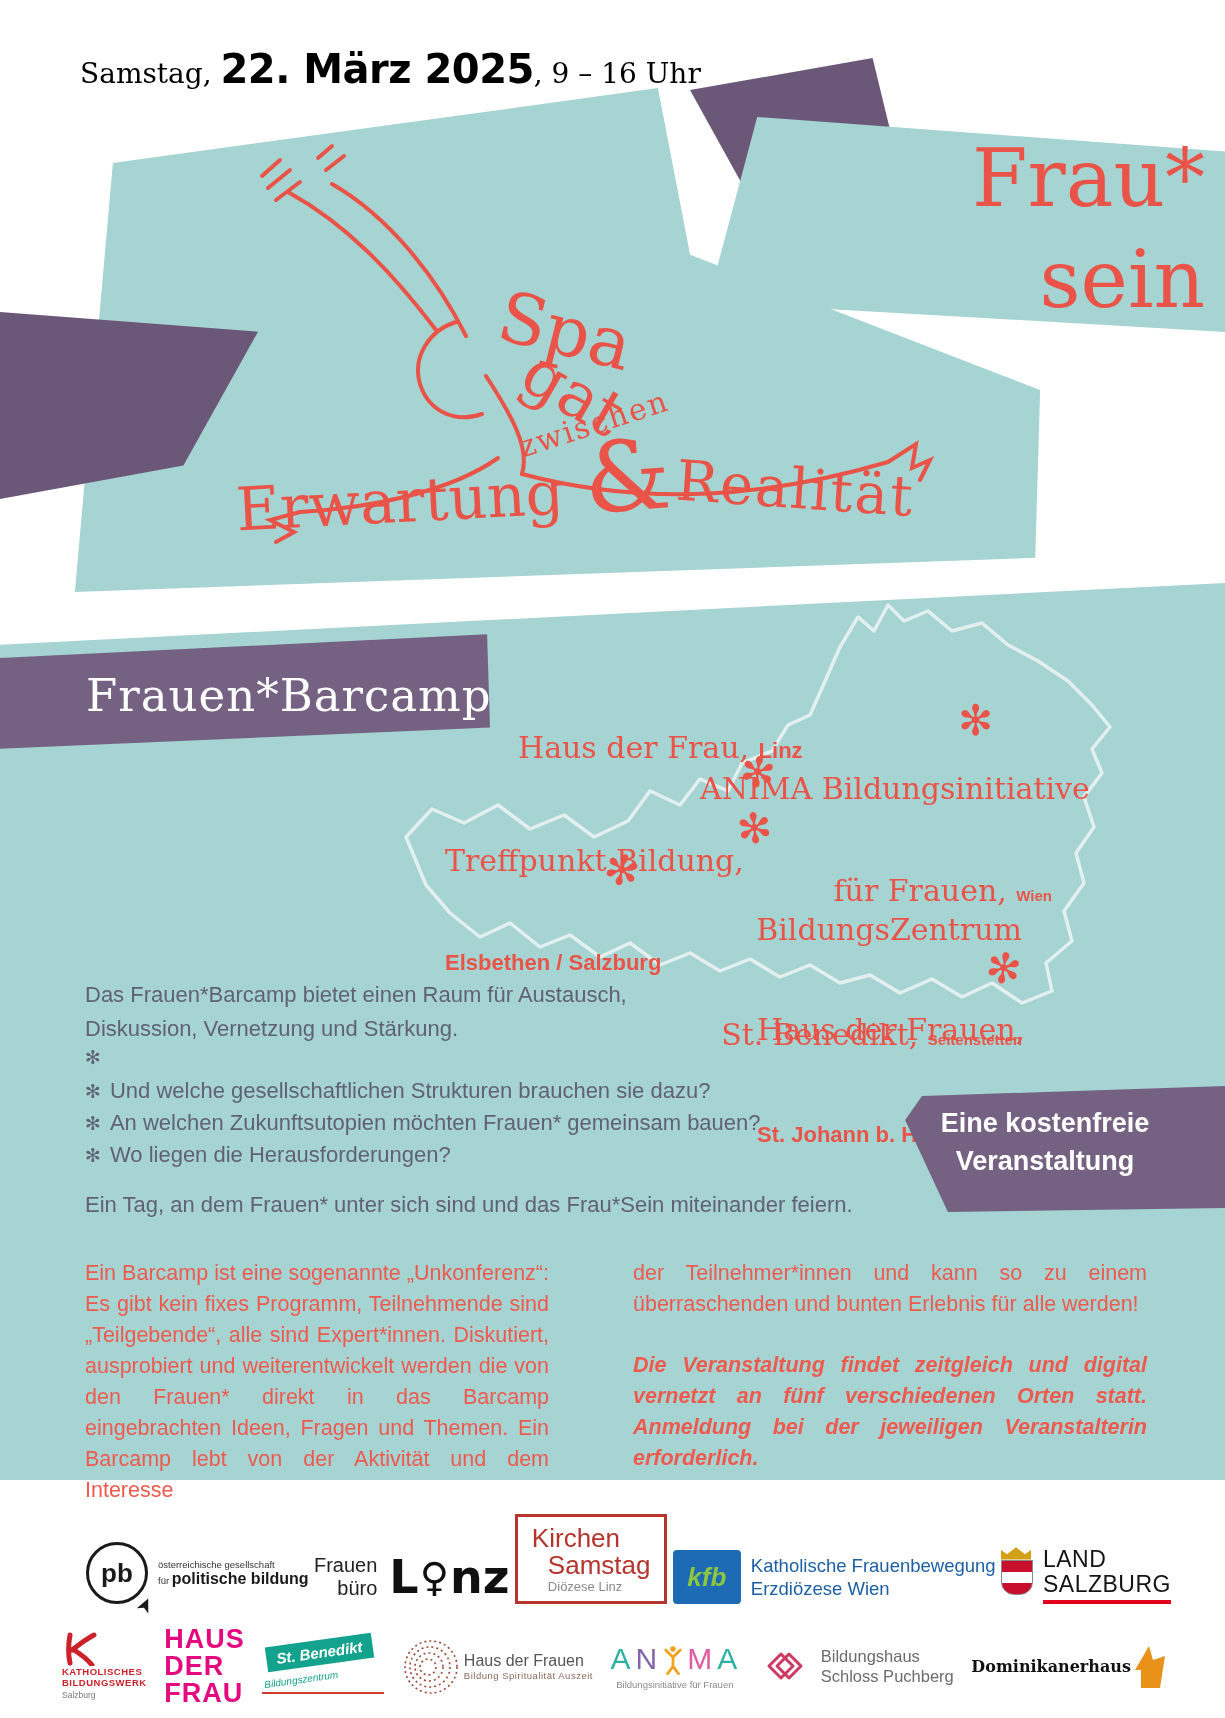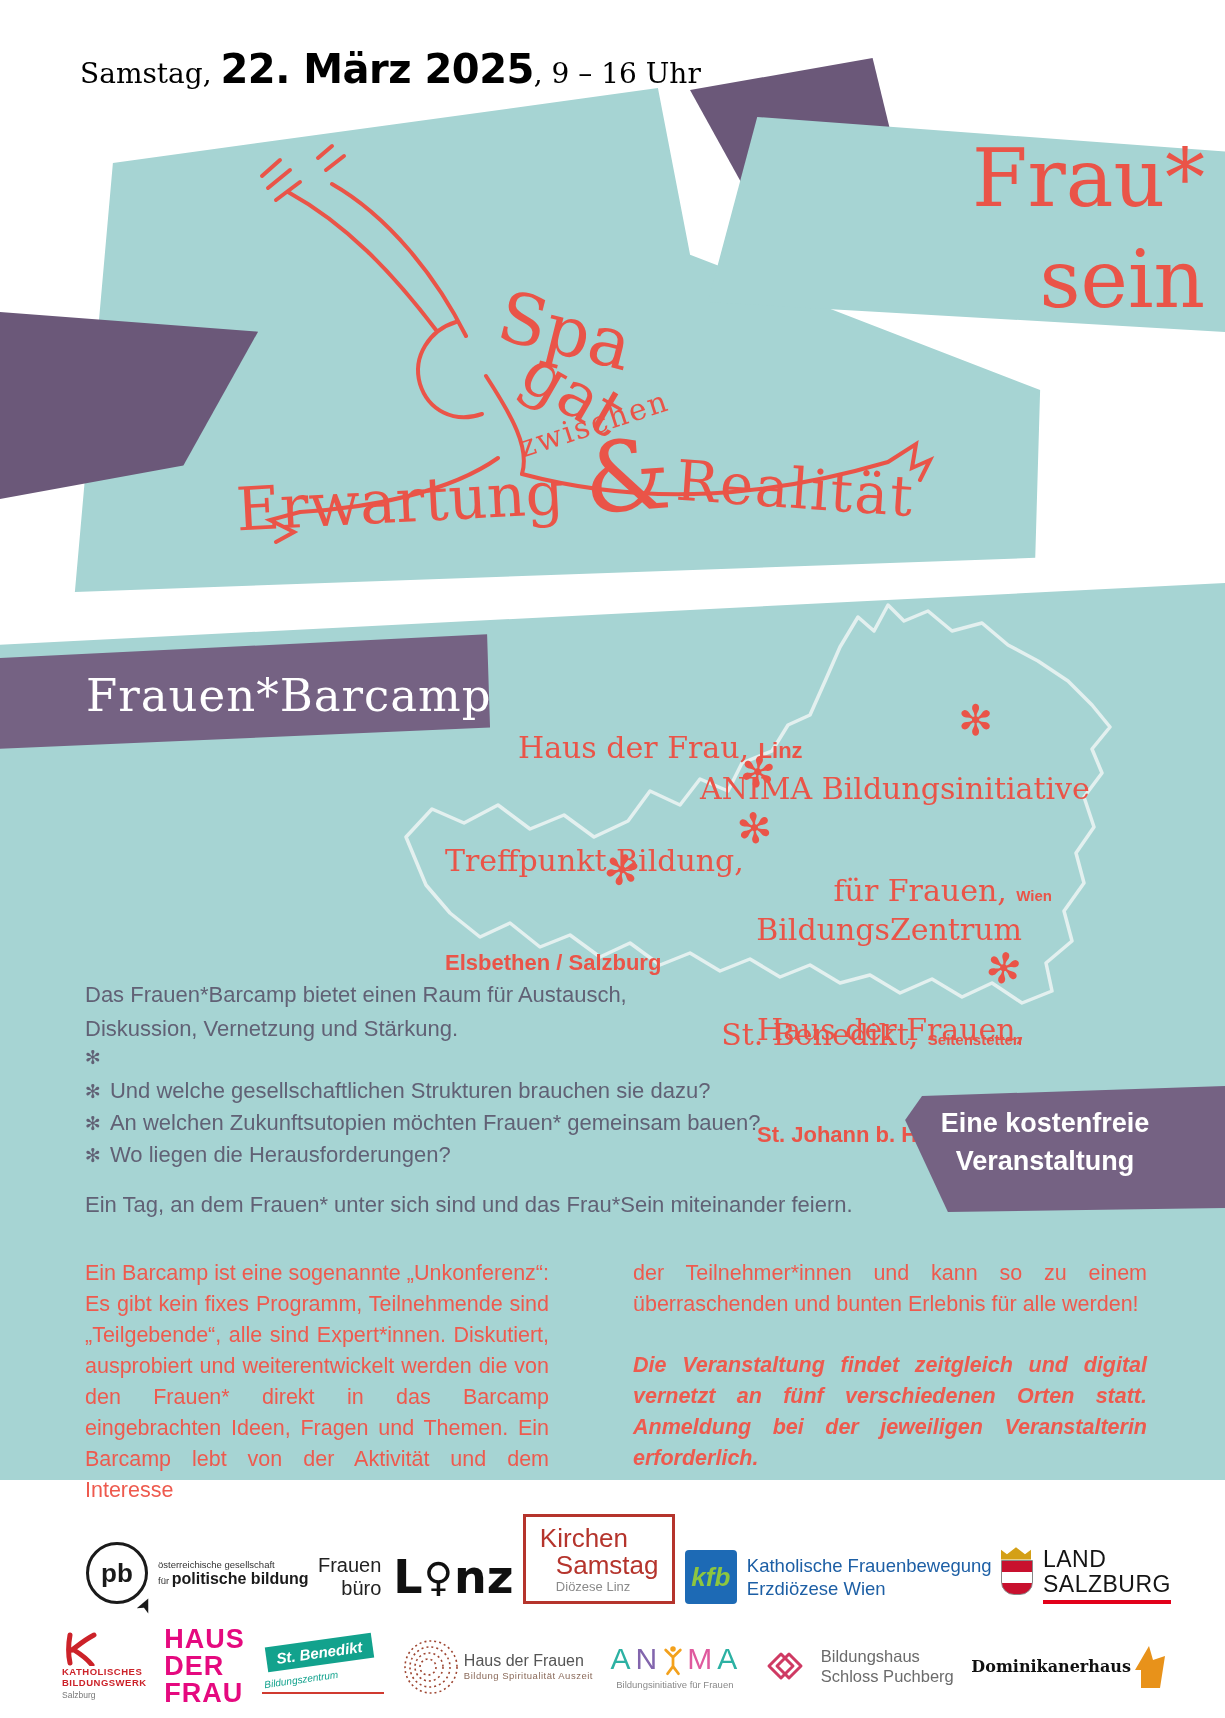--- a/index.html
+++ b/index.html
@@ -95,21 +95,21 @@
   .fb-logo{font-family:"DejaVu Sans",sans-serif;font-weight:bold;font-size:46px;color:#101010;
     display:flex;align-items:center;}
   .fb-logo .sym{font-size:40px;margin:0 1px;}
 
   .kz{border:3px solid #b5342c;padding:8px 14px 6px;color:#b5342c;line-height:27px;}
   .kz .l1{font-size:26px;}
   .kz .l2{font-size:26px;margin-left:16px;}
   .kz .l3{font-size:13px;color:#8a8a8a;margin-left:16px;line-height:16px;}
 
   .kfb{display:flex;align-items:center;gap:10px;}
-  .kfb-sq{width:52px;height:54px;background:#1d6ab5;border-radius:4px;display:flex;align-items:center;
+  .kfb-sq{width:68px;height:54px;background:#1d6ab5;border-radius:4px;display:flex;align-items:center;
     justify-content:center;color:#8dc63f;font-weight:bold;font-style:italic;font-size:26px;}
   .kfb-text{color:#1d5fa5;font-size:18.5px;line-height:23px;}
 
   .sbg{display:flex;align-items:flex-start;gap:10px;}
   .sbg-crown{width:30px;height:13px;background:#d4a017;
     clip-path:polygon(0 100%,0 25%,20% 60%,50% 5%,80% 60%,100% 25%,100% 100%);}
   .sbg-body{width:30px;height:33px;border:1.5px solid #888;border-radius:0 0 13px 13px;
     background:linear-gradient(#c8102e 34%,#fff 34% 66%,#c8102e 66%);}
   .sbg-text{font-size:23px;line-height:25px;color:#141414;letter-spacing:0.5px;}
   .sbg-bar{width:128px;height:4.5px;background:#e2001a;margin-top:3px;}

